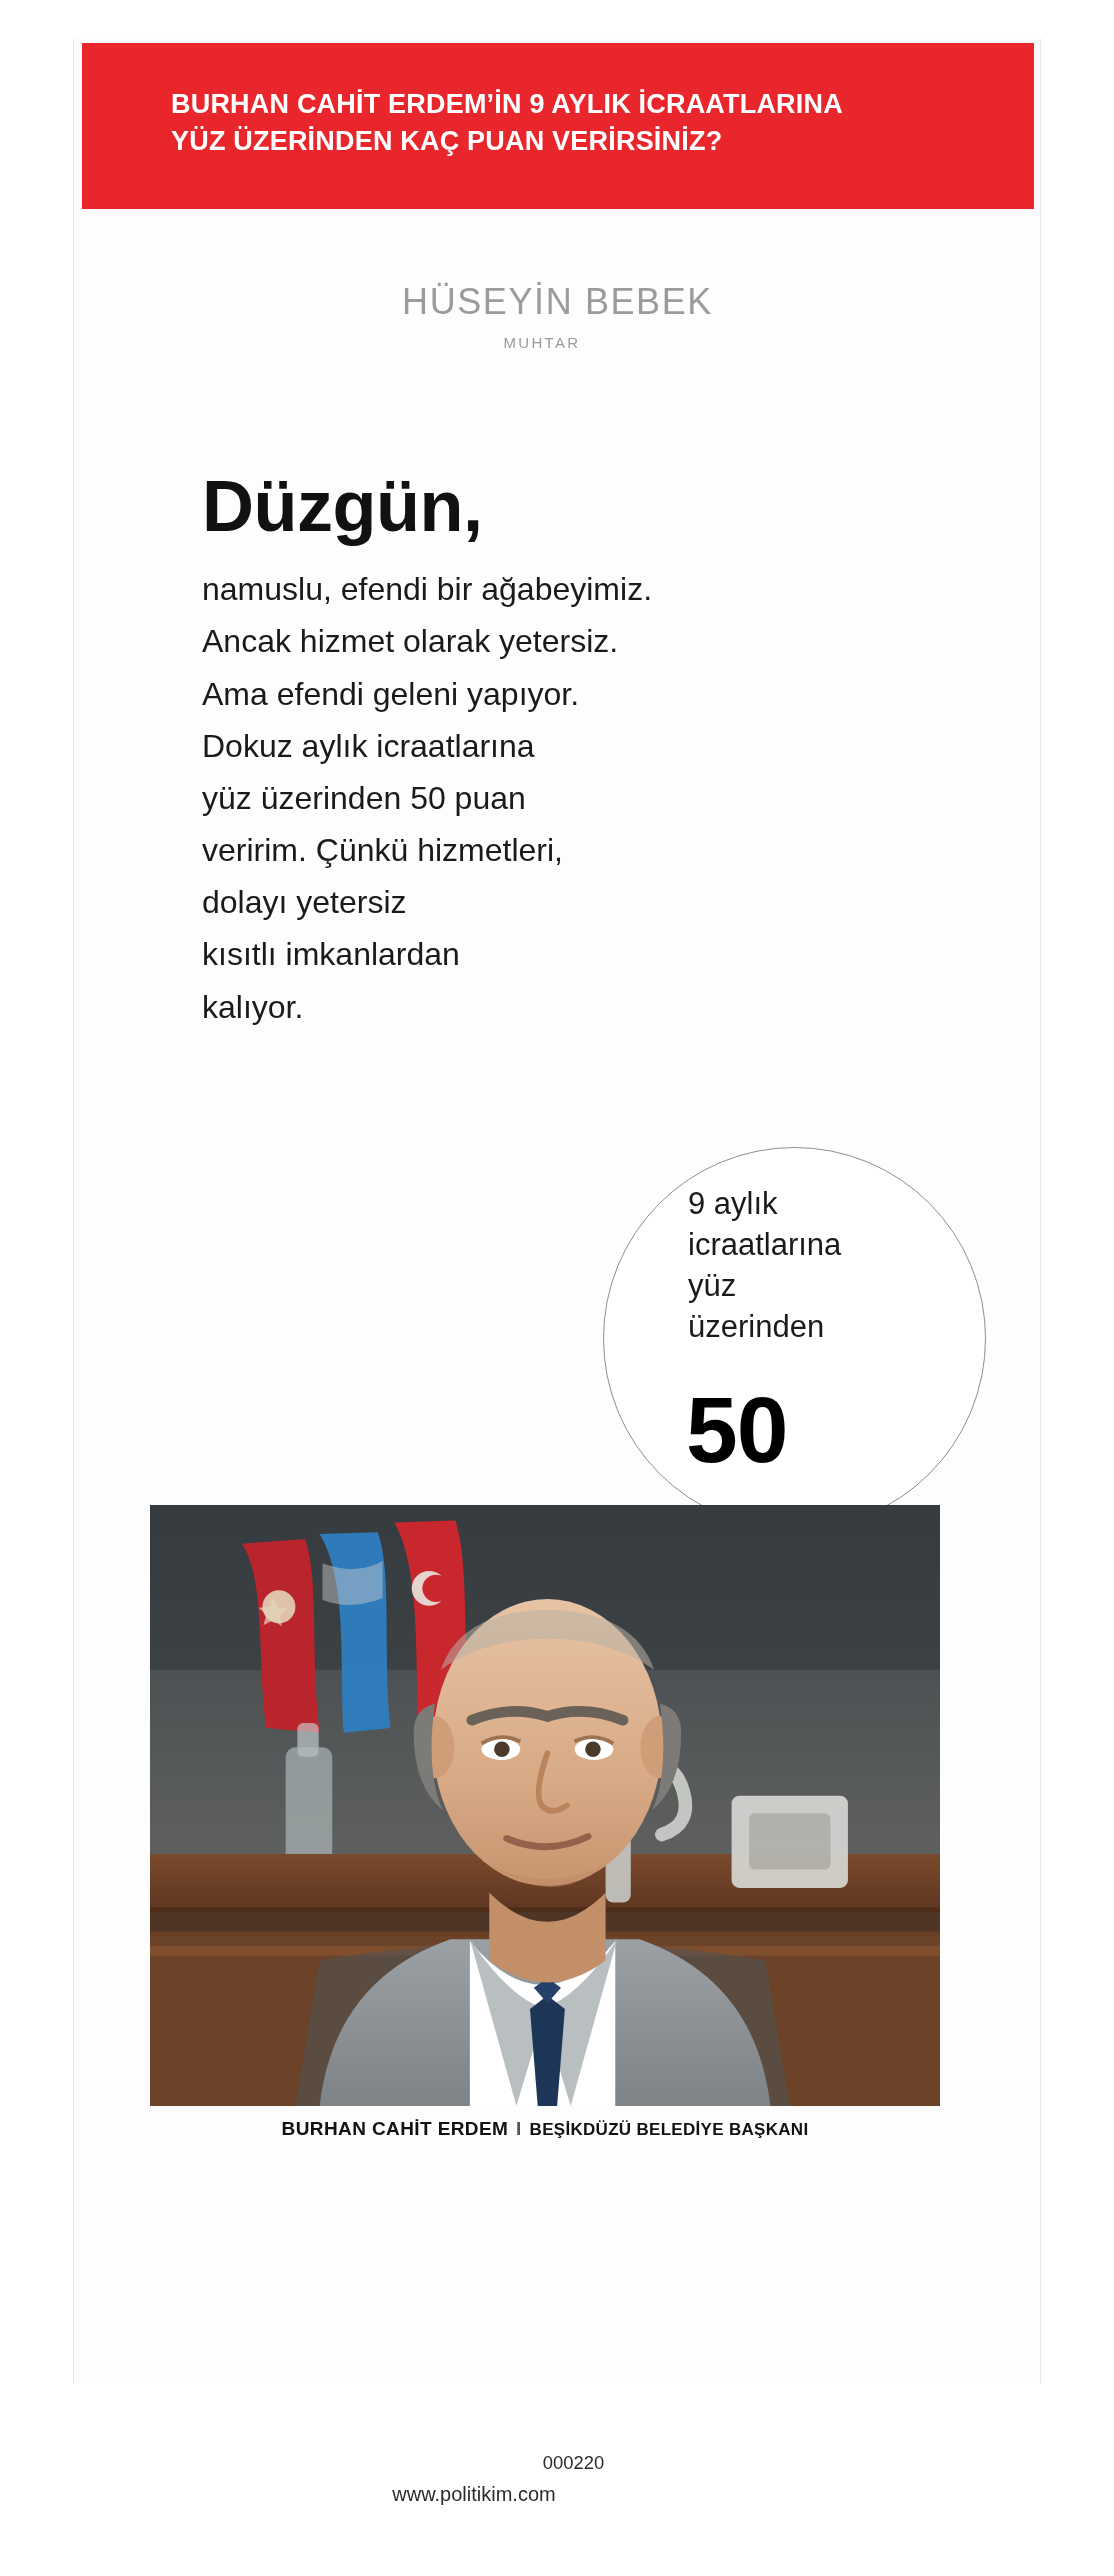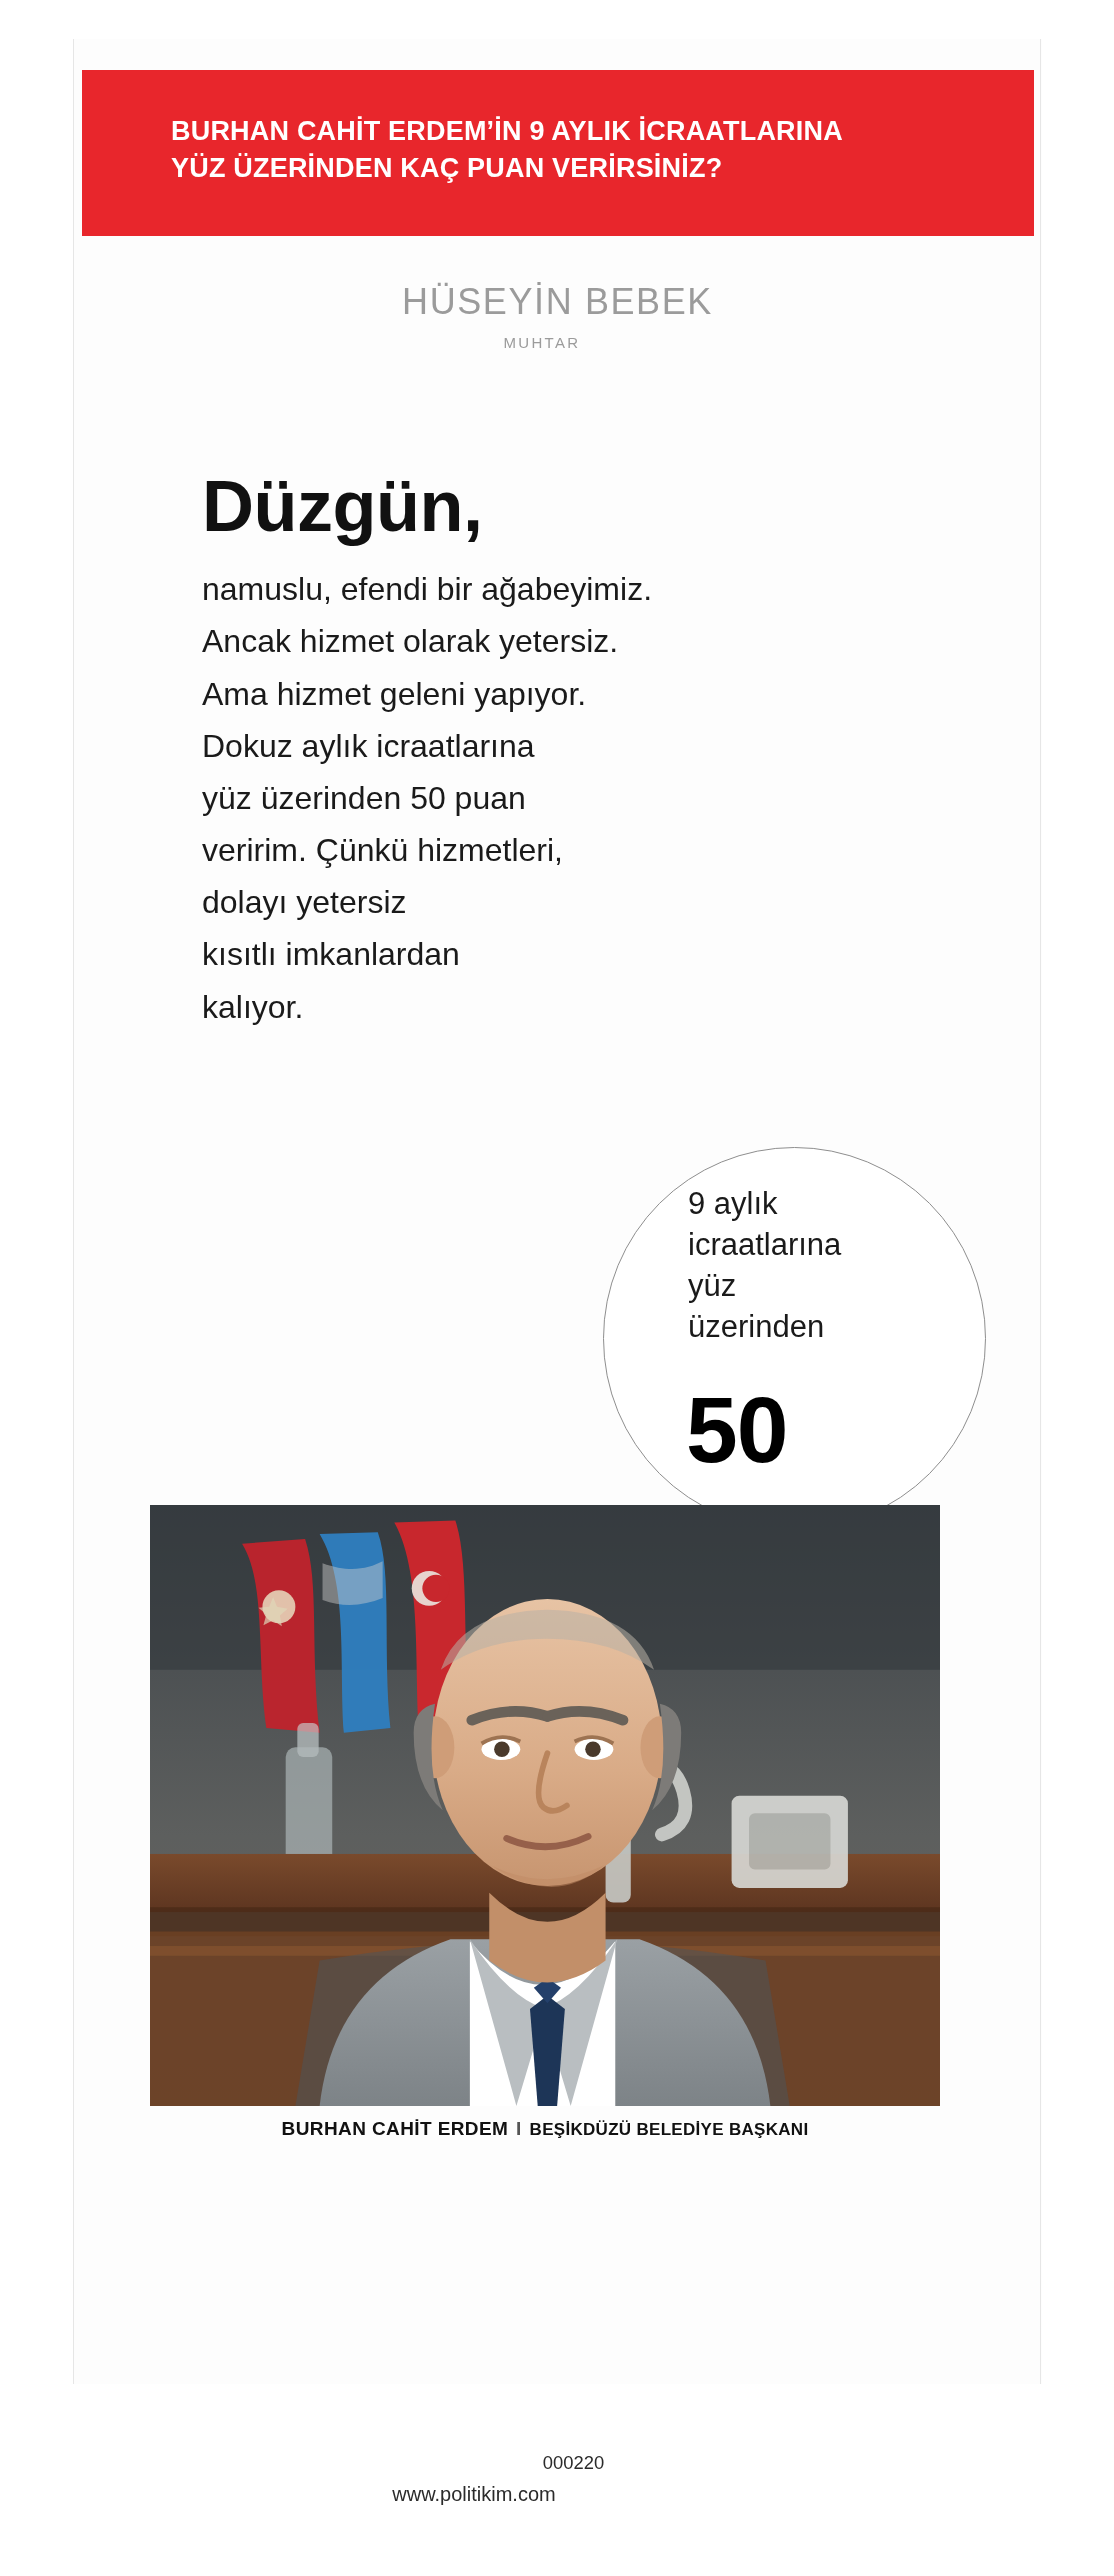--- a/index.html
+++ b/index.html
@@ -53,21 +53,20 @@
   
   .header-banner {
     position: absolute;
     left: 82px;
     top: 43px;
     width: 952px;
     height: 166px;
     background: #e8262c;
     box-sizing: border-box;
     padding: 43px 58px 0 89px;
-    margin-top: 27px;
   }
   .header-banner .hdr-text {
     color: #ffffff;
     font-size: 27px;
     font-weight: bold;
     line-height: 1.36;
     letter-spacing: 0.2px;
   }
 
   
@@ -210,21 +209,21 @@
     <div class="hdr-text">YÜZ ÜZERİNDEN KAÇ PUAN VERİRSİNİZ?</div>
   </div>
 
   <div class="person-name">HÜSEYİN BEBEK</div>
   <div class="person-role">MUHTAR</div>
 
   <div class="quote">
     <div class="quote-lead">Düzgün,</div>
     <div class="quote-line">namuslu, efendi bir ağabeyimiz.</div>
     <div class="quote-line">Ancak hizmet olarak yetersiz.</div>
-    <div class="quote-line">Ama hizmet geleni yapıyor.</div>
+    <div class="quote-line">Ama efendi geleni yapıyor.</div>
     <div class="quote-line">Dokuz aylık icraatlarına</div>
     <div class="quote-line">yüz üzerinden 50 puan</div>
     <div class="quote-line">veririm. Çünkü hizmetleri,</div>
     <div class="quote-line">dolayı yetersiz</div>
     <div class="quote-line">kısıtlı imkanlardan</div>
     <div class="quote-line">kalıyor.</div>
   </div>
 
   <div class="score-circle"></div>
   <div class="score-lines">

